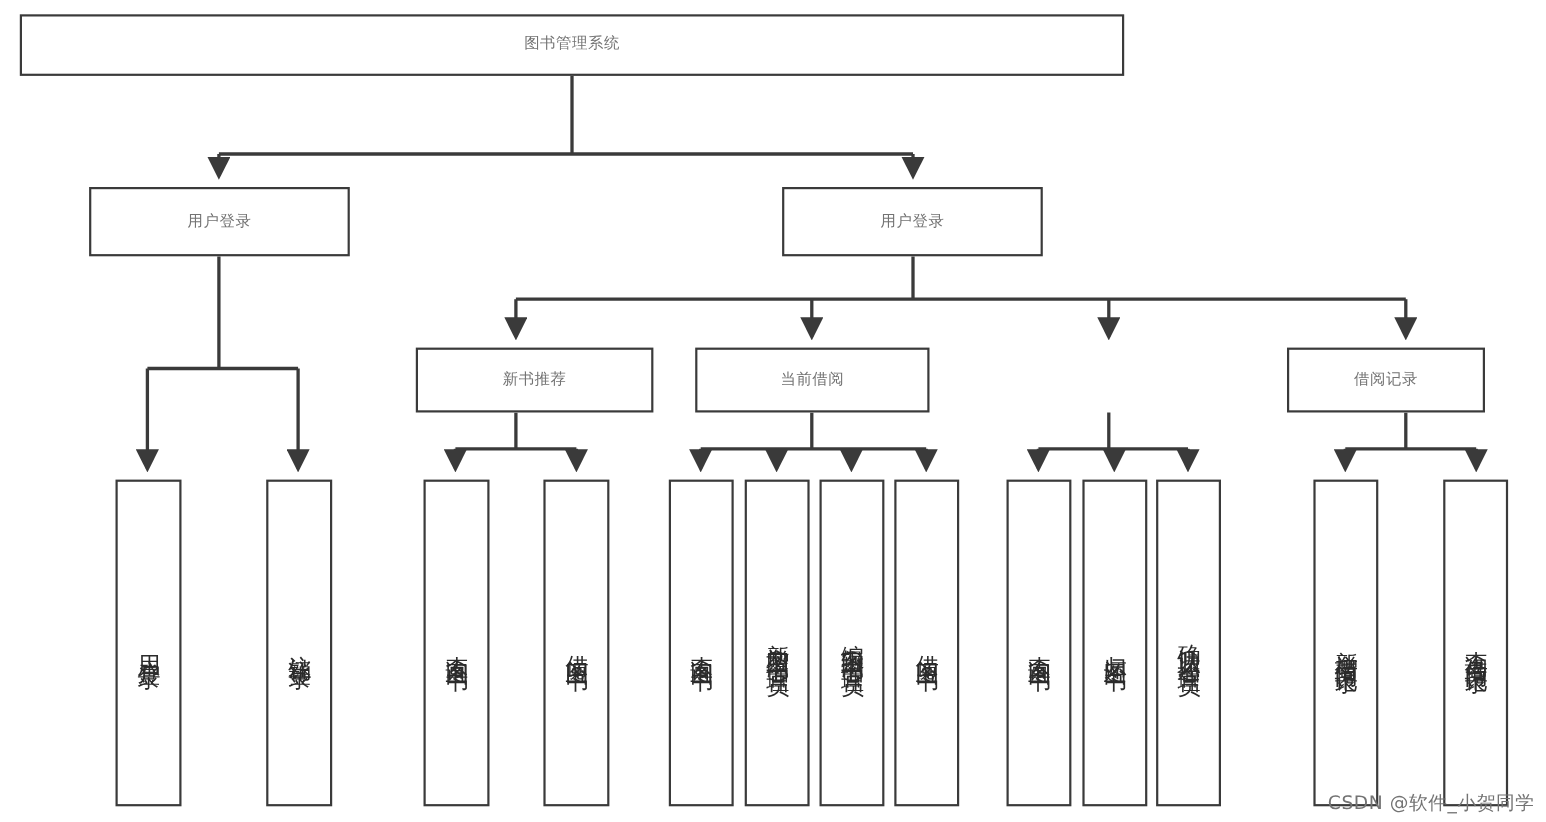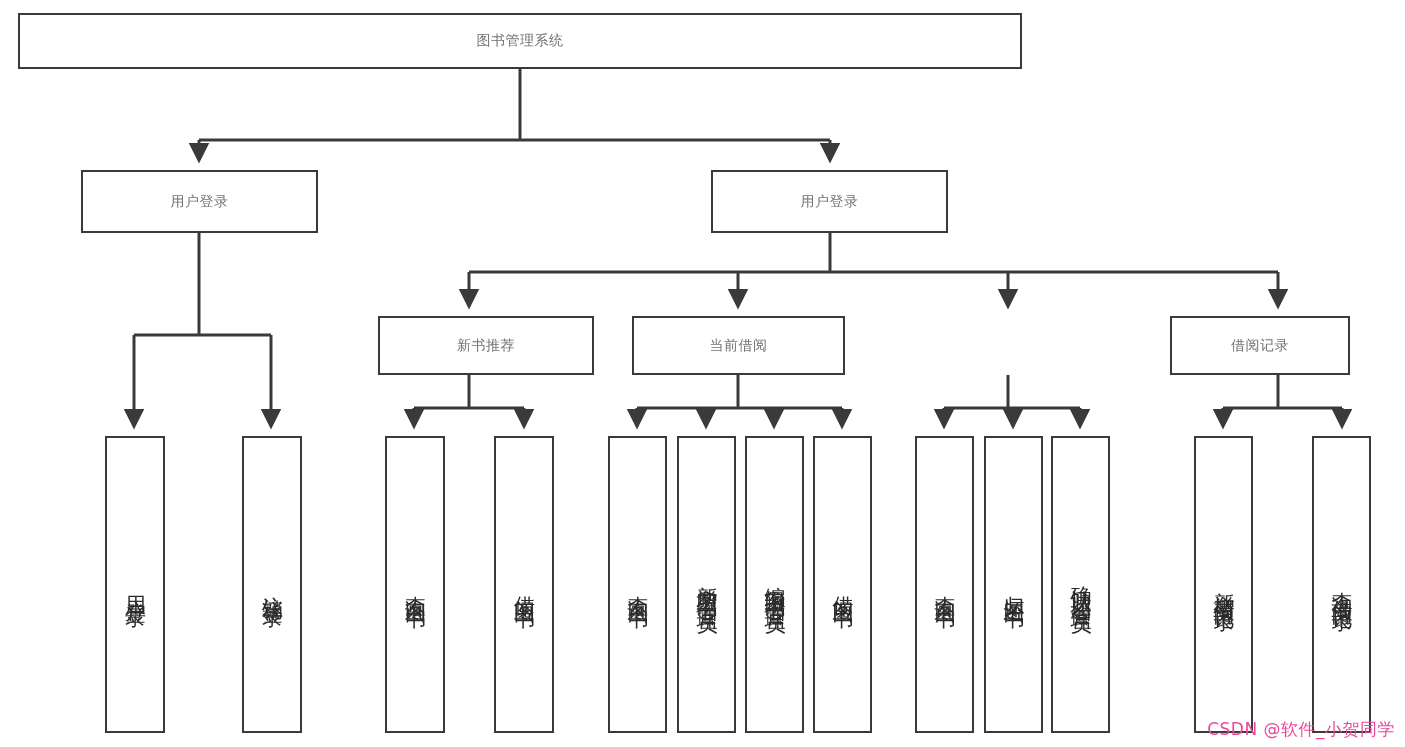--- a/index.html
+++ b/index.html
@@ -60,21 +60,21 @@
     letter-spacing: 4px;
     line-height: 1;
     text-align: center;
     white-space: nowrap;
   }
   .watermark {
     position: absolute;
     right: 10px;
     bottom: 6px;
     font-size: 17px;
-    color: #ec4899;
+    color: #737373;
     letter-spacing: 0.5px;
     white-space: nowrap;
     pointer-events: none;
   }
 </style>
 </head>
 <body>
 
 <div id="diagram-root">
 

